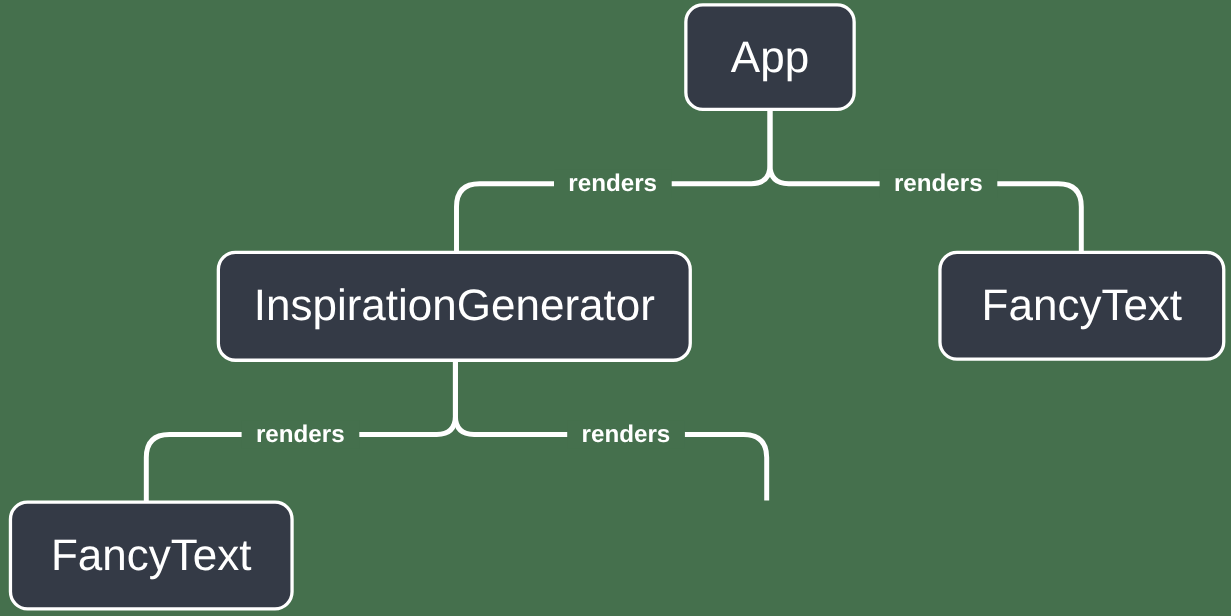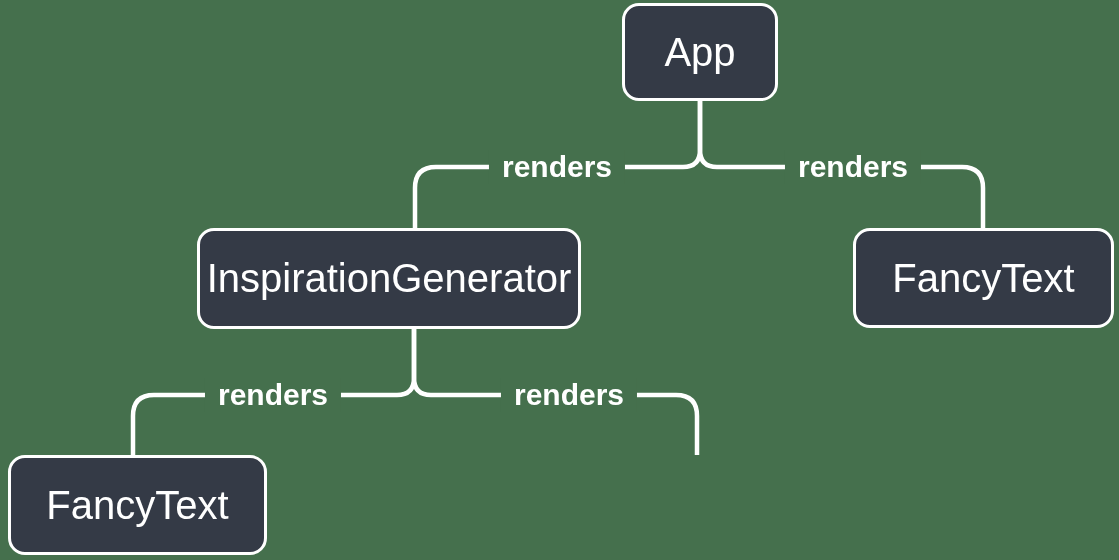--- a/index.html
+++ b/index.html
@@ -42,30 +42,30 @@
     border-radius: 17px;
     color: var(--text);
     font-size: 40px;
     font-weight: 400;
     display: flex;
     align-items: center;
     justify-content: center;
     white-space: nowrap;
   }
   .node-app        { left: 622px; top: 3px;   width: 156px; height: 98px;  }
-  .node-ig         { left: 197px; top: 228px; width: 384px; height: 101px; }
+  .node-ig         { left: 197px; top: 228px; width: 432px; height: 101px; }
   .node-ft-top     { left: 853px; top: 228px; width: 261px; height: 100px; }
   .node-ft-bottom  { left: 8px;   top: 455px; width: 259px; height: 100px; }
   .node-copyright  { left: 569px; top: 454px; width: 263px; height: 103px; }
   .edge-label {
     position: absolute;
     transform: translate(-50%, -50%);
     background: var(--background);
     color: var(--text);
-    font-size: 30px;
+    font-size: 22px;
     font-weight: 700;
     line-height: 1;
     padding: 2px 13px;
     white-space: nowrap;
   }
   .label-a1 { left: 557px; top: 167px; }
   .label-a2 { left: 853px; top: 167px; }
   .label-b1 { left: 273px; top: 395px; }
   .label-b2 { left: 569px; top: 395px; }
 </style>

